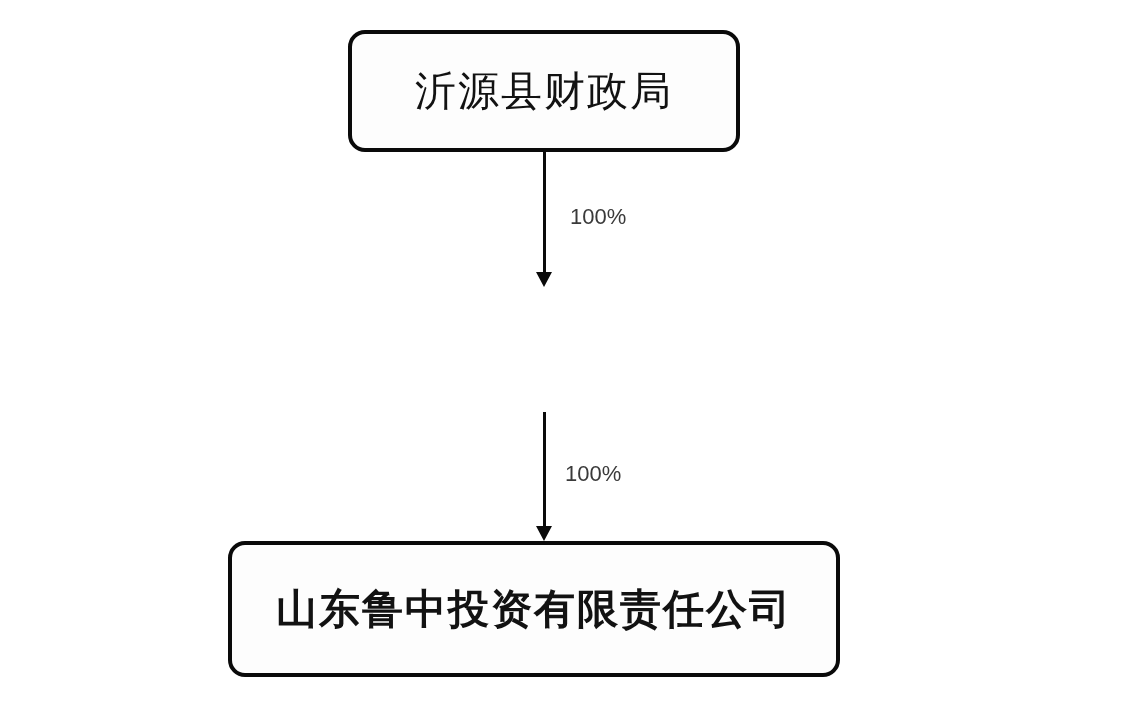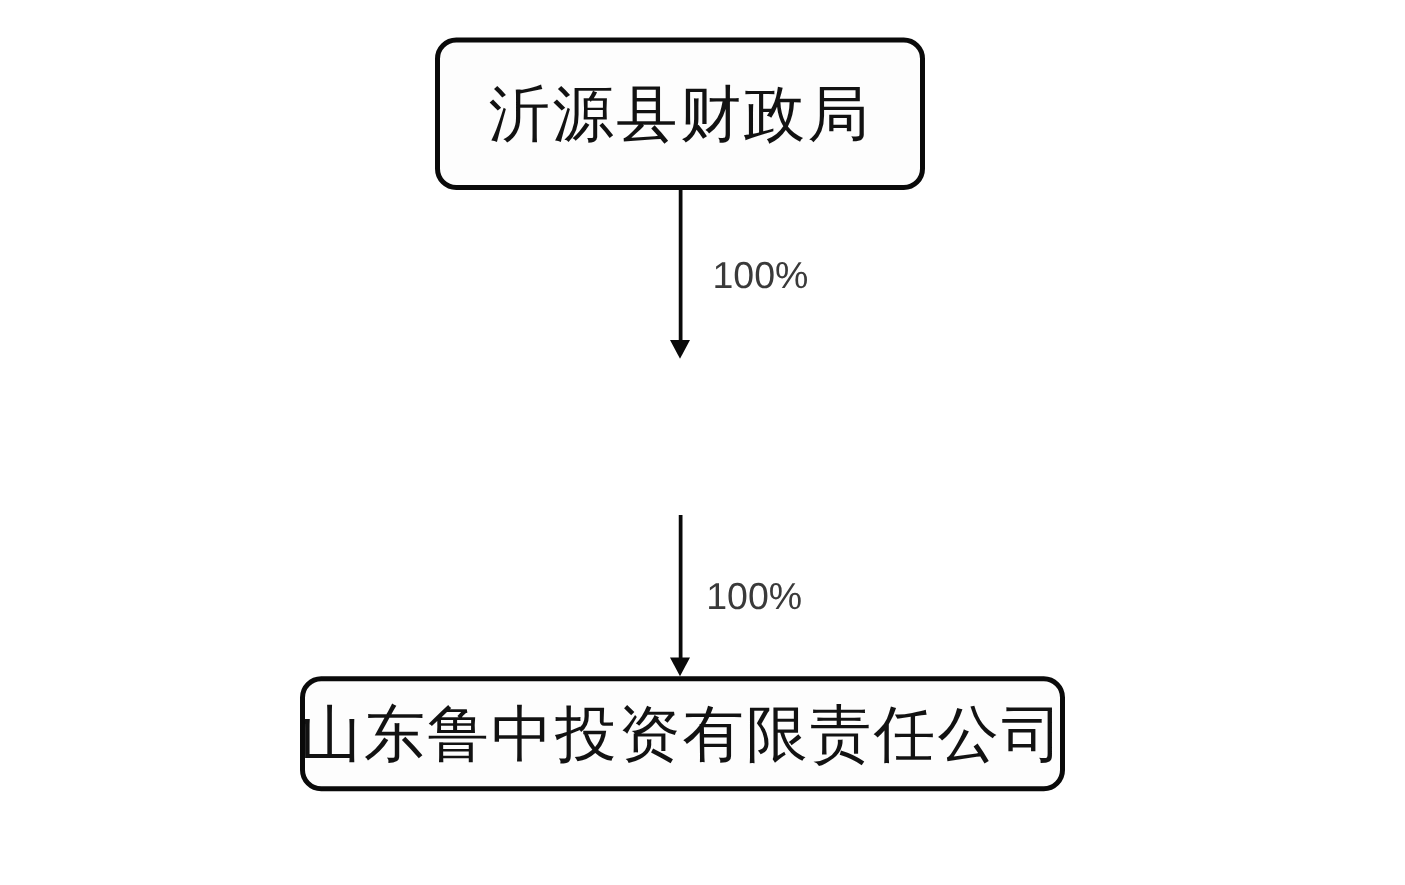--- a/index.html
+++ b/index.html
@@ -25,45 +25,46 @@
     box-sizing: border-box;
     background: #fdfdfd;
     border: 4px solid #0a0a0a;
     border-radius: 17px;
     display: flex;
     align-items: center;
     justify-content: center;
   }
   .node-label {
     font-family: "Liberation Serif", "DejaVu Serif", serif;
-    font-size: 49px;
+    font-size: 41px;
     line-height: 1;
     color: #121212;
     letter-spacing: 2px;
     white-space: nowrap;
     text-align: center;
   }
 
   #node-top {
     left: 348px;
     top: 30px;
     width: 392px;
     height: 122px;
   }
   #node-middle {
     left: 236px;
     top: 287px;
     width: 612px;
     height: 125px;
   }
   #node-bottom {
-    left: 240px;
+    left: 228px;
     top: 541px;
     width: 612px;
-    height: 92px;
+    height: 136px;
+    font-weight: bold;
   }
 
   
   .connector {
     position: absolute;
   }
   .connector-line {
     position: absolute;
     left: 0;
     top: 0;
@@ -75,21 +76,21 @@
     left: -7px;
     width: 0;
     height: 0;
     border-left: 8.5px solid transparent;
     border-right: 8.5px solid transparent;
     border-top: 15px solid #0a0a0a;
   }
   .connector-label {
     position: absolute;
     font-family: "Liberation Sans", "DejaVu Sans", sans-serif;
-    font-size: 30px;
+    font-size: 22px;
     line-height: 1;
     color: #3a3a3a;
     white-space: nowrap;
   }
 
   #connector-1 { left: 543px; top: 152px; height: 135px; }
   #connector-1 .connector-line { height: 122px; }
   #connector-1 .connector-arrow { top: 120px; }
   #connector-1 .connector-label { left: 27px; top: 54px; }
 

